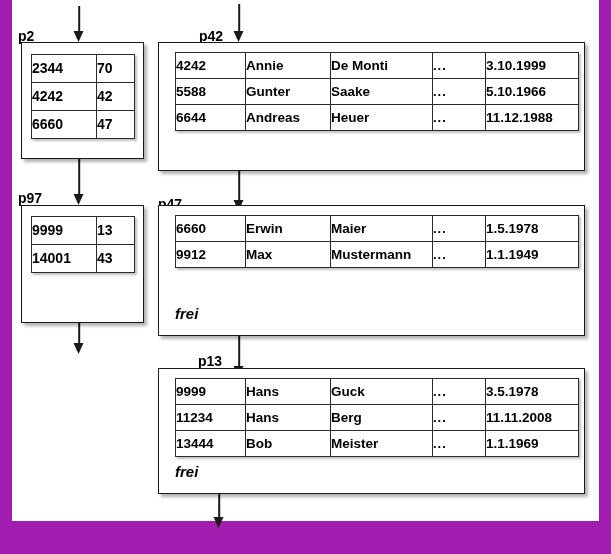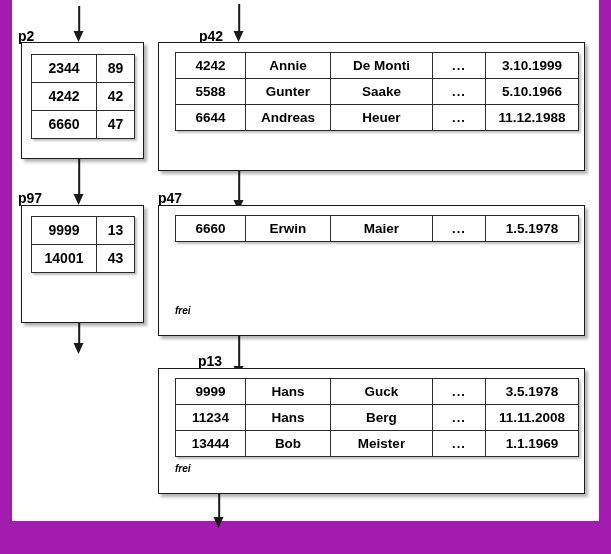--- a/index.html
+++ b/index.html
@@ -44,37 +44,37 @@
   
   .tbl {
     position: absolute;
     border-collapse: collapse;
     table-layout: fixed;
     background: #ffffff;
     box-shadow: 1.5px 1.5px 2px rgba(0,0,0,0.25);
   }
   .tbl td {
     border: 1.2px solid #2b2b2b;
-    text-align: center;
+    text-align: left;
     font-size: 13.5px;
     font-weight: bold;
     color: #000000;
     padding: 0;
     height: 25px;
     line-height: 25px;
     overflow: hidden;
     white-space: nowrap;
     margin-top: 20px;
   }
   .tbl.dir td { font-size: 14px; height: 27px; line-height: 27px; }
   .tbl td.dots { font-size: 13px; letter-spacing: 1px; }
 
   .frei {
     position: absolute;
-    font-size: 10px;
+    font-size: 15px;
     font-style: italic;
     font-weight: bold;
     color: #000000;
   }
 
   
   .arrow {
     position: absolute;
     width: 0;
   }
@@ -141,21 +141,21 @@
     <div class="node-label" style="left:6px; top:28px;">p2</div>
     <div class="node-box" style="left:9px; top:42px; width:123px; height:117px;"></div>
     <table class="tbl dir" style="left:19px; top:54px; width:103px;">
       <colgroup>
           <col style="width:65px">
           <col style="width:38px">
         </colgroup>
       <tbody>
         <tr>
           <td>2344</td>
-          <td>89</td>
+          <td>70</td>
         </tr>
         <tr>
           <td>4242</td>
           <td>42</td>
         </tr>
         <tr>
           <td>6660</td>
           <td>47</td>
         </tr>
       </tbody>
@@ -208,38 +208,45 @@
         <tr>
           <td>6644</td>
           <td>Andreas</td>
           <td>Heuer</td>
           <td class="dots">...</td>
           <td>11.12.1988</td>
         </tr>
       </tbody>
     </table>
 
-    <div class="node-label" style="left:146px; top:190px;">p47</div>
+    <div class="node-label" style="left:146px; top:196px;">p47</div>
     <div class="node-box" style="left:146px; top:205px; width:427px; height:131px;"></div>
     <table class="tbl" style="left:163px; top:215px; width:403px;">
       <colgroup>
         <col style="width:70px">
           <col style="width:85px">
           <col style="width:102px">
         <col style="width:53px">
           <col style="width:93px">
       </colgroup>
       <tbody>
         <tr>
           <td>6660</td>
           <td>Erwin</td>
           <td>Maier</td>
           <td class="dots">...</td>
           <td>1.5.1978</td>
         </tr>
+        <tr>
+          <td>9912</td>
+          <td>Max</td>
+          <td>Mustermann</td>
+          <td class="dots">...</td>
+          <td>1.1.1949</td>
+        </tr>
       </tbody>
     </table>
     <div class="frei" style="left:163px; top:305px;">frei</div>
 
     <div class="node-label" style="left:146px; top:353px;margin-left:40px;">p13</div>
     <div class="node-box" style="left:146px; top:368px; width:427px; height:126px;"></div>
     <table class="tbl" style="left:163px; top:378px; width:403px;">
       <colgroup>
         <col style="width:70px">
           <col style="width:85px">

